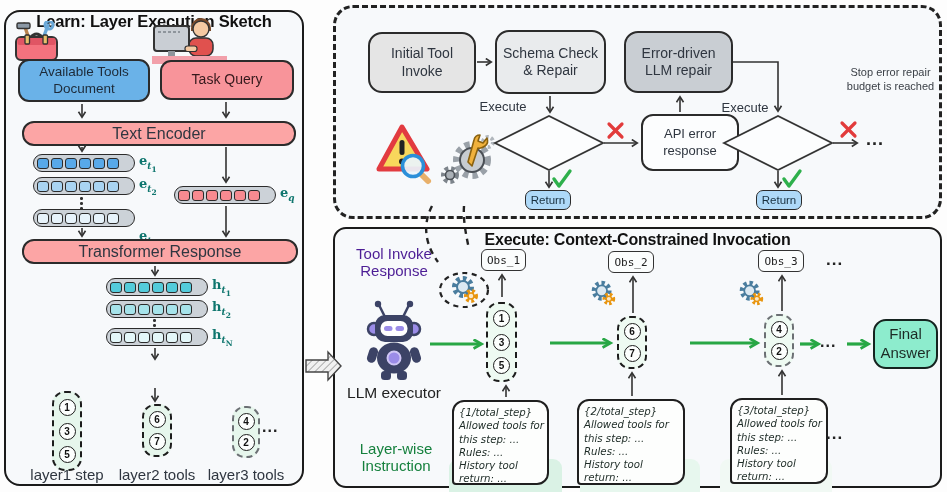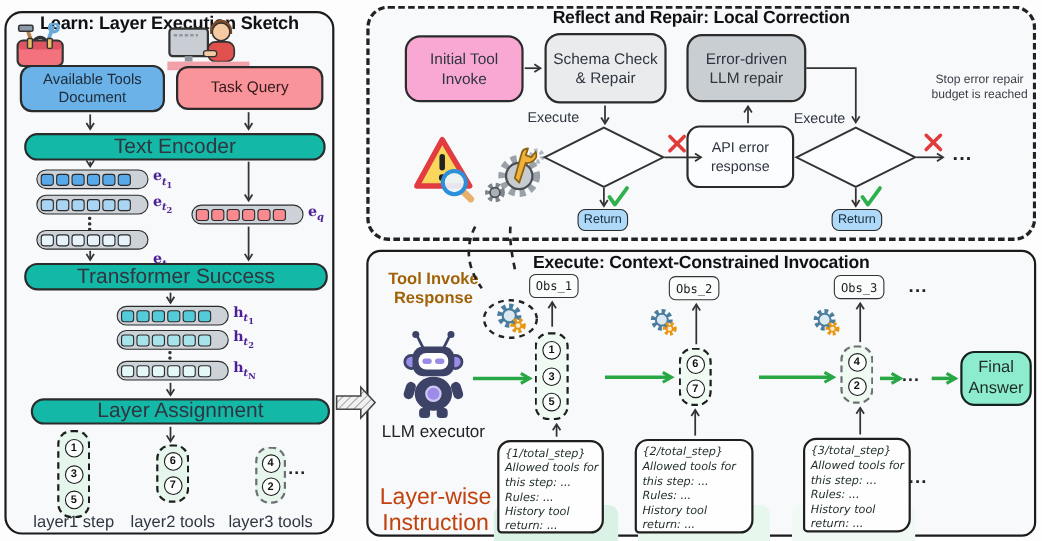--- a/index.html
+++ b/index.html
@@ -7,26 +7,26 @@
          font-family:"Liberation Sans",sans-serif;color:#2f3640;}
   .abs{position:absolute;}
   .panel{position:absolute;background:#f7f9fb;box-sizing:border-box;}
   #panel-learn{left:4px;top:10px;width:300px;height:476px;border:2.5px solid #1b1b1b;border-radius:16px;}
   #panel-reflect{left:333px;top:5px;width:609px;height:214px;border:3px dashed #222;border-radius:20px;}
   #panel-execute{left:333px;top:227px;width:609px;height:261px;border:2.5px solid #1b1b1b;border-radius:13px;}
   .band{position:absolute;top:230px;height:254px;border-radius:9px;}
   .ptitle{position:absolute;text-align:center;font-weight:800;color:#111;letter-spacing:-0.2px;}
   .box{position:absolute;box-sizing:border-box;border:2px solid #2b2b2b;border-radius:12px;
        display:flex;align-items:center;justify-content:center;text-align:center;line-height:1.25;}
-  .yellow{background:#14b8a6;border-radius:12px;font-size:19px;}
+  .yellow{background:#fca5a5;border-radius:12px;font-size:16px;}
   .lbl{position:absolute;text-align:center;}
   .tokrow{position:absolute;display:flex;align-items:center;gap:2.5px;background:#ccd2d8;
           border:1.6px solid #2b2b2b;border-radius:9px;padding:2px 3px;box-sizing:border-box;height:18px;}
   .tok{width:11.5px;height:11px;border:1.3px solid #2b2b2b;border-radius:3px;box-sizing:border-box;}
-  .mlabel{position:absolute;font-family:"DejaVu Serif",serif;font-weight:bold;font-size:13px;color:#4c1d95;}
+  .mlabel{position:absolute;font-family:"DejaVu Serif",serif;font-weight:bold;font-size:13px;color:#0f766e;}
   .mlabel i{font-style:italic;font-family:"DejaVu Serif",serif;}
   .mlabel sub{font-size:9px;} .mlabel .ss{font-size:7.5px;}
   .vdots{position:absolute;display:flex;flex-direction:column;gap:2.5px;align-items:center;}
   .vdots i{width:2.5px;height:2.5px;background:#333;border-radius:50%;}
   .toolgroup{position:absolute;border:2.4px dashed #1c1c1c;border-radius:13px;background:#e6f6ec;
              display:flex;flex-direction:column;align-items:center;justify-content:space-evenly;box-sizing:border-box;}
   .toolgroup.gray{border-color:#6b6f73;}
   .toolgroup.onband{background:#eefaf2;}
   .numc{width:17px;height:17px;border:1.7px solid #1c1c1c;border-radius:50%;background:#fcfefd;
         display:flex;align-items:center;justify-content:center;font-size:10px;font-weight:bold;color:#111;box-sizing:border-box;}
@@ -116,21 +116,21 @@
   <div class="tokrow" style="left:174px;top:186px;width:102px;">
       <div class="tok" style="background: rgb(248, 138, 144);"></div>
       <div class="tok" style="background: rgb(248, 138, 144);"></div>
       <div class="tok" style="background: rgb(248, 138, 144);"></div>
       <div class="tok" style="background: rgb(248, 138, 144);"></div>
       <div class="tok" style="background: rgb(248, 138, 144);"></div>
       <div class="tok" style="background: rgb(248, 138, 144);"></div>
     </div>
   <span class="mlabel" style="left:280px;top:185px;"><span>e</span><sub><i>q</i><sub class="ss"></sub></sub></span>
 
-  <div class="box yellow" style="left:22px;top:239px;width:276px;height:25px;">Transformer Success</div>
+  <div class="box yellow" style="left:22px;top:239px;width:276px;height:25px;">Transformer Response</div>
 
   <div class="tokrow" style="left:106px;top:278px;width:102px;">
       <div class="tok" style="background: rgb(83, 203, 219);"></div>
       <div class="tok" style="background: rgb(83, 203, 219);"></div>
       <div class="tok" style="background: rgb(83, 203, 219);"></div>
       <div class="tok" style="background: rgb(83, 203, 219);"></div>
       <div class="tok" style="background: rgb(83, 203, 219);"></div>
       <div class="tok" style="background: rgb(83, 203, 219);"></div>
     </div>
   <div class="tokrow" style="left:106px;top:300px;width:102px;">
@@ -151,21 +151,20 @@
       <div class="tok" style="background: rgb(228, 247, 249);"></div>
       <div class="tok" style="background: rgb(228, 247, 249);"></div>
       <div class="tok" style="background: rgb(228, 247, 249);"></div>
       <div class="tok" style="background: rgb(228, 247, 249);"></div>
       <div class="tok" style="background: rgb(228, 247, 249);"></div>
     </div>
   <span class="mlabel" style="left:212px;top:277px;"><span>h</span><sub><i>t</i><sub class="ss">1</sub></sub></span>
   <span class="mlabel" style="left:212px;top:299px;"><span>h</span><sub><i>t</i><sub class="ss">2</sub></sub></span>
   <span class="mlabel" style="left:212px;top:327px;"><span>h</span><sub><i>t</i><sub class="ss">N</sub></sub></span>
 
-  <div class="box yellow" style="left:28px;top:362px;width:272px;height:24px;">Layer Assignment</div>
 
   <div class="toolgroup" style="left:52px;top:391px;width:30px;height:80px;">
       <div class="numc">1</div>
       <div class="numc">3</div>
       <div class="numc">5</div>
     </div>
   <div class="toolgroup" style="left:142px;top:404px;width:30px;height:53px;">
       <div class="numc">6</div>
       <div class="numc">7</div>
     </div>
@@ -173,26 +172,25 @@
       <div class="numc">4</div>
       <div class="numc">2</div>
     </div>
   <div class="ellip" style="left:262px;top:418px;width:40px;font-size:16px;">...</div>
 
   <div class="lbl" style="left:15px;top:466px;width:104px;font-size:15px;">layer1 step</div>
   <div class="lbl" style="left:105px;top:466px;width:104px;font-size:15px;">layer2 tools</div>
   <div class="lbl" style="left:194px;top:466px;width:104px;font-size:15px;">layer3 tools</div>
 
   <div class="panel" id="panel-reflect"></div>
-  <div class="ptitle" style="left:333px;top:8px;width:609px;font-size:16px;">Reflect and Repair: Local Correction</div>
-
-  <div class="box flowtext" style="left:368px;top:32px;width:108px;height:61px;background:#f9a8d4;border-radius:14px;">Initial Tool Invoke</div>
+
+  <div class="box flowtext" style="left:368px;top:32px;width:108px;height:61px;background:#e5e5e5;border-radius:14px;">Initial Tool Invoke</div>
   <div class="box flowtext" style="left:624px;top:31px;width:109px;height:62px;background:#c9ced3;border-radius:14px;">Error-driven LLM repair</div>
   <div class="box flowtext" style="left:495px;top:30px;width:111px;height:64px;background:#e9ebed;border-radius:14px;">Schema Check &amp; Repair</div>
-  <div class="box flowtext" style="left:624px;top:114px;width:98px;height:57px;background:#fcfdfe;border-radius:12px;font-size:13px;">API error response</div>
+  <div class="box flowtext" style="left:641px;top:114px;width:98px;height:57px;background:#fcfdfe;border-radius:12px;font-size:13px;">API error response</div>
 
   <div class="lbl" style="left:474px;top:99px;width:58px;font-size:13px;">Execute</div>
   <div class="lbl" style="left:716px;top:100px;width:58px;font-size:13px;">Execute</div>
 
   <div class="lbl" style="left:495px;top:135px;width:108px;font-size:15px;">Success?</div>
   <div class="lbl" style="left:724px;top:135px;width:108px;font-size:15px;">Success?</div>
 
   <div class="box ret" style="left:525px;top:190px;width:46px;height:20px;">Return</div>
   <div class="box ret" style="left:756px;top:190px;width:46px;height:20px;">Return</div>
 
@@ -216,42 +214,42 @@
     <path d="M30 34 L36 12 q1 -5 6 -5 l-2 6 5 2 4 -5 q2 5 -2 8 q-4 3 -7 2 L34 38 Z" fill="#f0b13c" stroke="#8a6210" stroke-width="1.6" stroke-linejoin="round"></path>
   </svg>
 
   <div class="panel" id="panel-execute">
     <div class="band" style="left:114px;width:113px;background:#daf2e5;"></div>
     <div class="band" style="left:245px;width:120px;background:#e7f7ee;"></div>
     <div class="band" style="left:385px;width:112px;background:#f1f9f4;"></div>
   </div>
   <div class="ptitle" style="left:333px;top:231px;width:609px;font-size:16px;">Execute: Context-Constrained Invocation</div>
 
-  <div class="lbl" style="left:346px;top:245px;width:96px;font-size:15px;color:#a16207;font-weight:bold;">Tool Invoke Response</div>
+  <div class="lbl" style="left:346px;top:245px;width:96px;font-size:15px;color:#4c1d95;">Tool Invoke Response</div>
 
   <svg class="icon" style="left:362px;top:295px;" width="64" height="86" viewBox="0 0 64 86">
     <line x1="17" y1="10" x2="23" y2="22" stroke="#3c4366" stroke-width="2.5"></line>
     <line x1="47" y1="10" x2="41" y2="22" stroke="#3c4366" stroke-width="2.5"></line>
     <circle cx="16" cy="9" r="3.2" fill="#3c4366"></circle>
       <circle cx="48" cy="9" r="3.2" fill="#3c4366"></circle>
     <circle cx="12" cy="34" r="6" fill="#9b8ce8" stroke="#3c4366" stroke-width="2.5"></circle>
     <circle cx="52" cy="34" r="6" fill="#9b8ce8" stroke="#3c4366" stroke-width="2.5"></circle>
     <rect x="13" y="20" width="38" height="27" rx="10" fill="#3c4366"></rect>
     <rect x="18.5" y="26" width="27" height="15" rx="7" fill="#ffffff"></rect>
     <rect x="22" y="31" width="8.5" height="5" rx="2.5" fill="#9b8ce8"></rect>
     <rect x="33.5" y="31" width="8.5" height="5" rx="2.5" fill="#9b8ce8"></rect>
     <rect x="6" y="52" width="9" height="16" rx="4.5" fill="#3c4366" transform="rotate(18 10.5 60)"></rect>
     <rect x="49" y="52" width="9" height="16" rx="4.5" fill="#3c4366" transform="rotate(-18 53.5 60)"></rect>
     <ellipse cx="32" cy="63" rx="17" ry="15.5" fill="#3c4366"></ellipse>
     <circle cx="32" cy="63" r="6.5" fill="#9b8ce8" stroke="#cfc6f5" stroke-width="2"></circle>
     <rect x="19" y="76" width="10" height="9" rx="3.5" fill="#3c4366"></rect>
     <rect x="35" y="76" width="10" height="9" rx="3.5" fill="#3c4366"></rect>
   </svg>
   <div class="lbl" style="left:338px;top:384px;width:112px;font-size:15.5px;color:#222;white-space:nowrap;">LLM executor</div>
-  <div class="lbl" style="left:342px;top:440px;width:108px;font-size:21px;color:#c2410c;">Layer-wise Instruction</div>
+  <div class="lbl" style="left:342px;top:440px;width:108px;font-size:15px;color:#15803d;">Layer-wise Instruction</div>
 
   <svg class="icon" style="left:449px;top:274px;" width="31" height="31" viewBox="0 0 31 31">
     <circle cx="14" cy="13" r="8.5" fill="none" stroke="#4a7d9e" stroke-width="5" stroke-dasharray="3.6 3"></circle>
     <circle cx="14" cy="13" r="6" fill="#dce9f2" stroke="#4a7d9e" stroke-width="2"></circle>
     <circle cx="22" cy="22" r="5" fill="none" stroke="#e8950f" stroke-width="4" stroke-dasharray="2.6 2.2"></circle>
     <circle cx="22" cy="22" r="3" fill="#fbe8c8" stroke="#e8950f" stroke-width="1.6"></circle>
   </svg>
   <svg class="icon" style="left:589px;top:279px;" width="28" height="28" viewBox="0 0 31 31">
     <circle cx="14" cy="13" r="8.5" fill="none" stroke="#4a7d9e" stroke-width="5" stroke-dasharray="3.6 3"></circle>
     <circle cx="14" cy="13" r="6" fill="#dce9f2" stroke="#4a7d9e" stroke-width="2"></circle>

